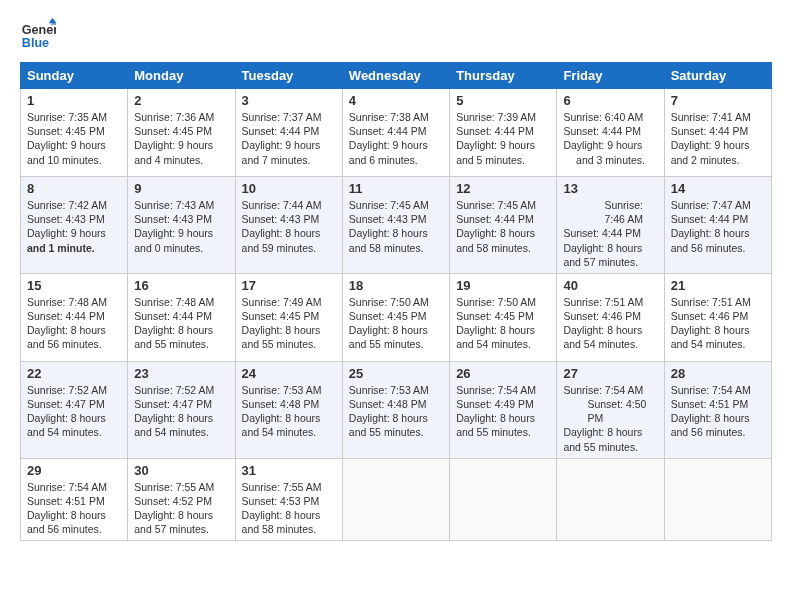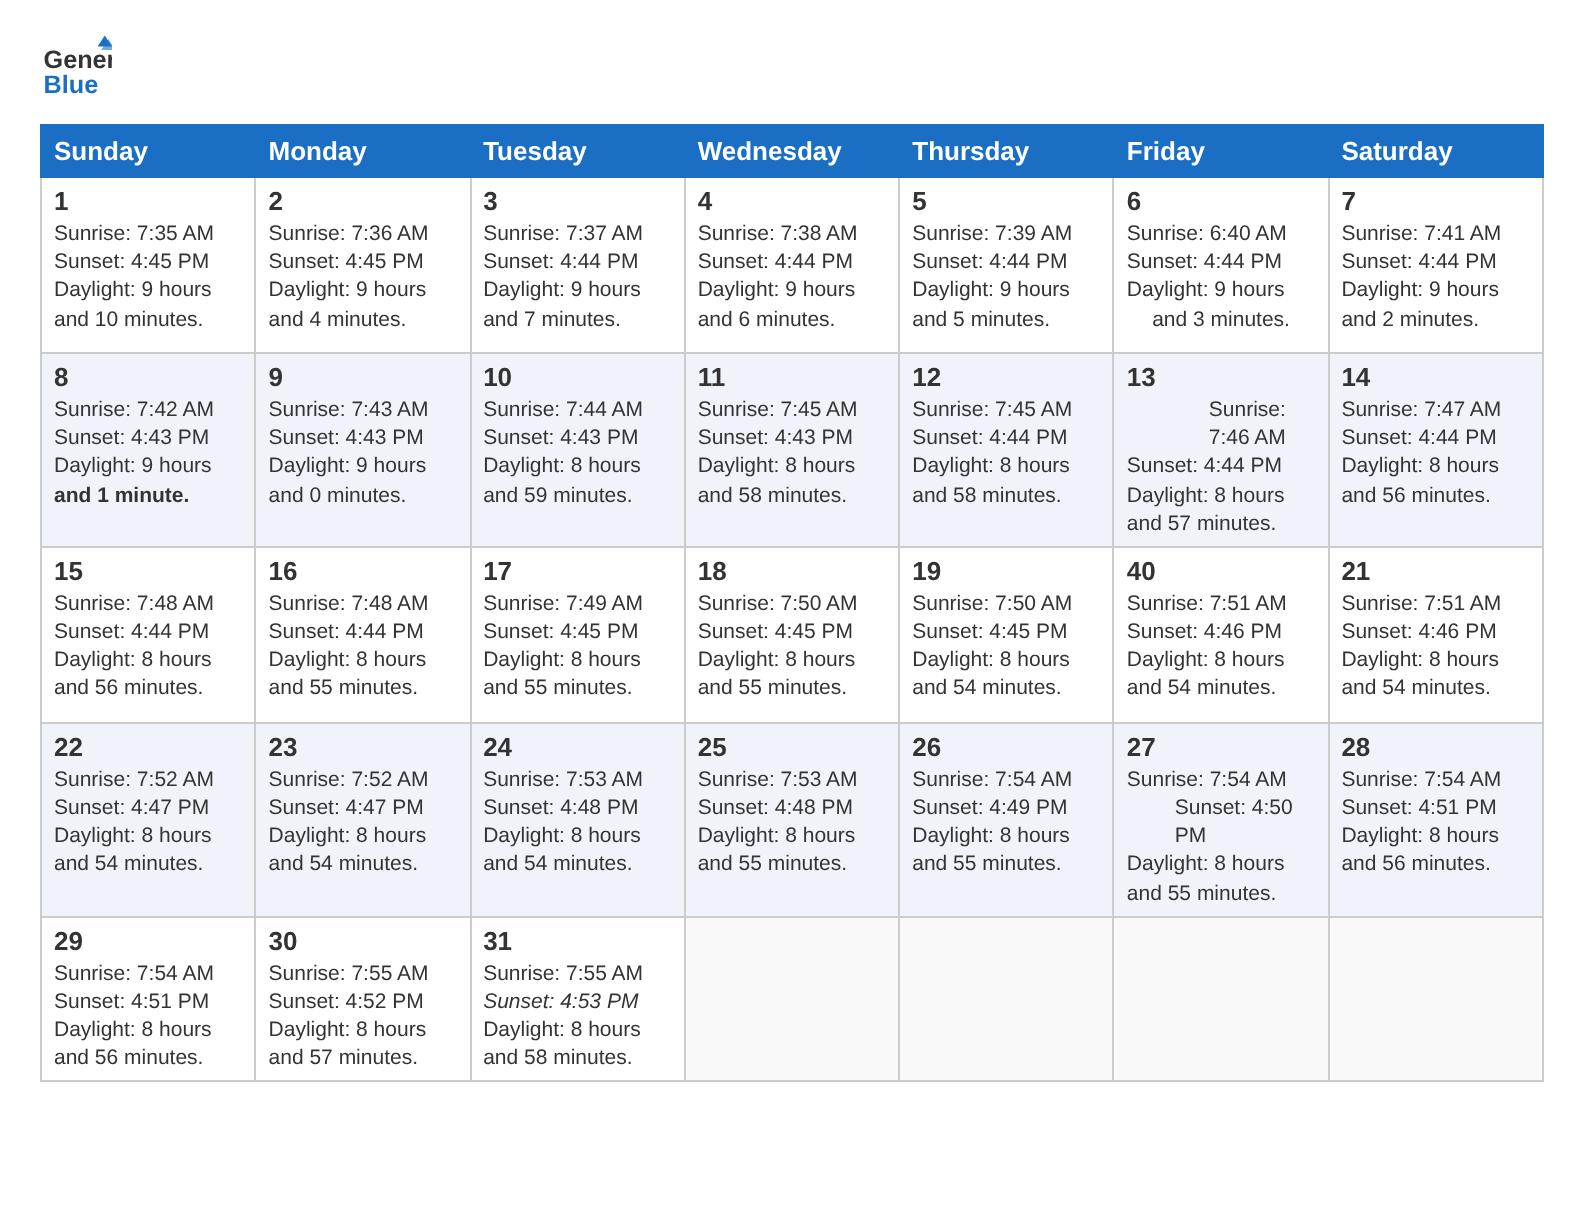--- a/index.html
+++ b/index.html
@@ -334,21 +334,21 @@
           <td>
             <span class="day-num">30</span>
             <span style="display: block; line-height: 1.35;">Sunrise: 7:55 AM</span>
             <span style="display: block; line-height: 1.35;">Sunset: 4:52 PM</span>
             <span style="display: block; line-height: 1.35;">Daylight: 8 hours</span>
             <span style="display: block; line-height: 1.35;">and 57 minutes.</span>
           </td>
           <td>
             <span class="day-num">31</span>
             <span style="display: block; line-height: 1.35;">Sunrise: 7:55 AM</span>
-            <span style="display: block; line-height: 1.35; font-style: italic;">Sunset: 4:53 PM</span>
+            <span style="display: block; line-height: 1.35;">Sunset: 4:53 PM</span>
             <span style="display: block; line-height: 1.35;">Daylight: 8 hours</span>
             <span style="display: block; line-height: 1.35;">and 58 minutes.</span>
           </td>
           <td class="cell-empty"></td>
           <td class="cell-empty"></td>
           <td class="cell-empty"></td>
           <td class="cell-empty"></td>
         </tr>
       </tbody>
   </table>

